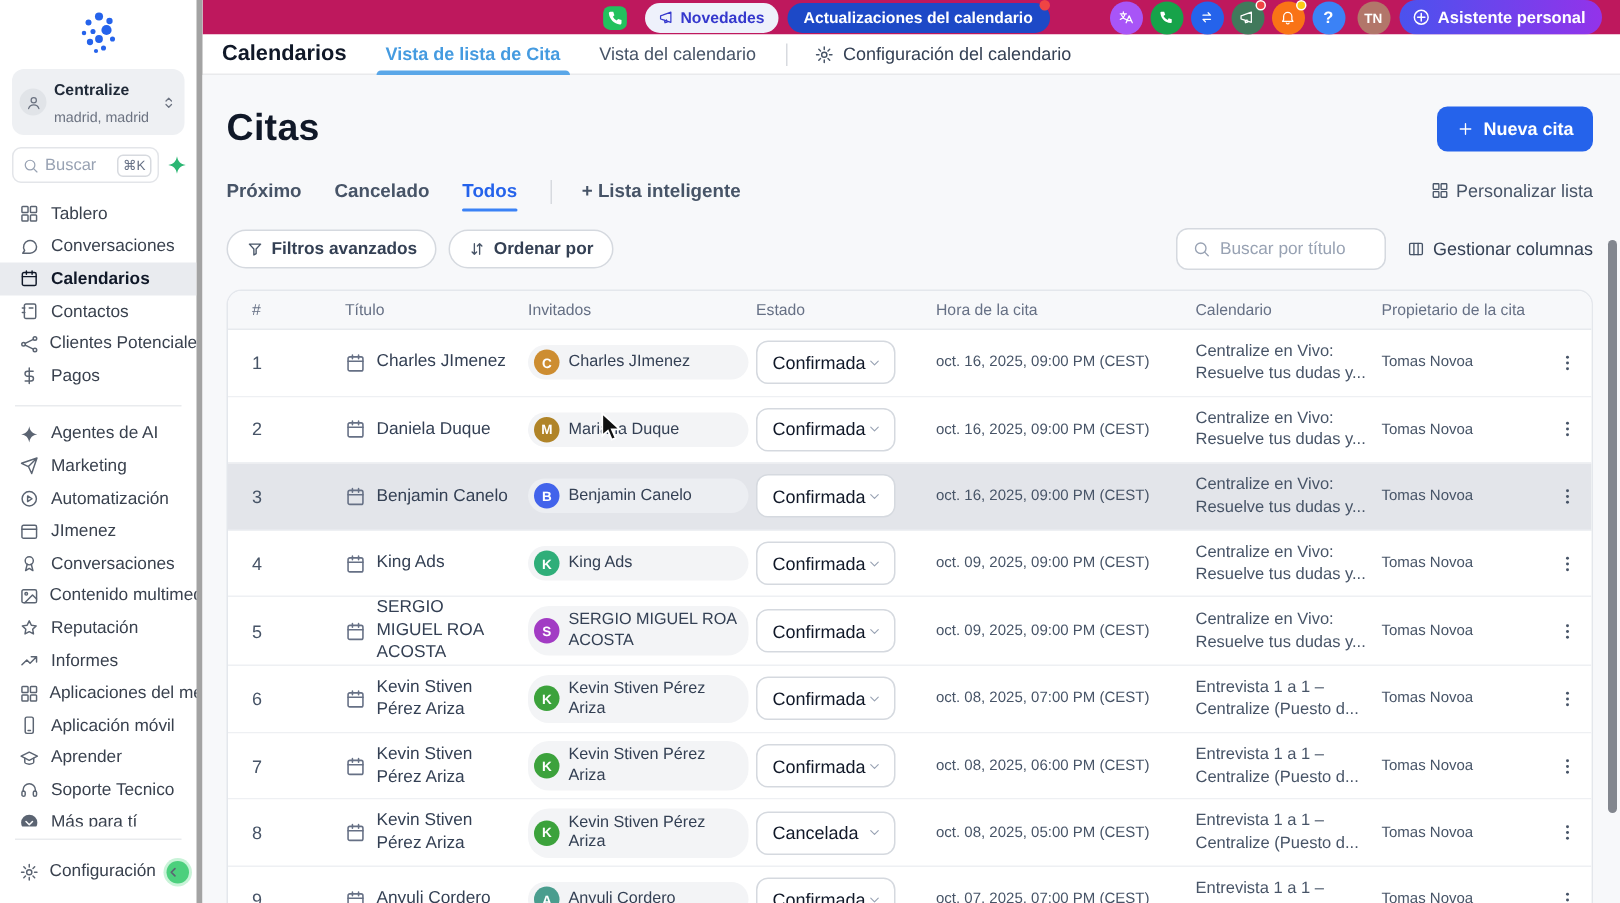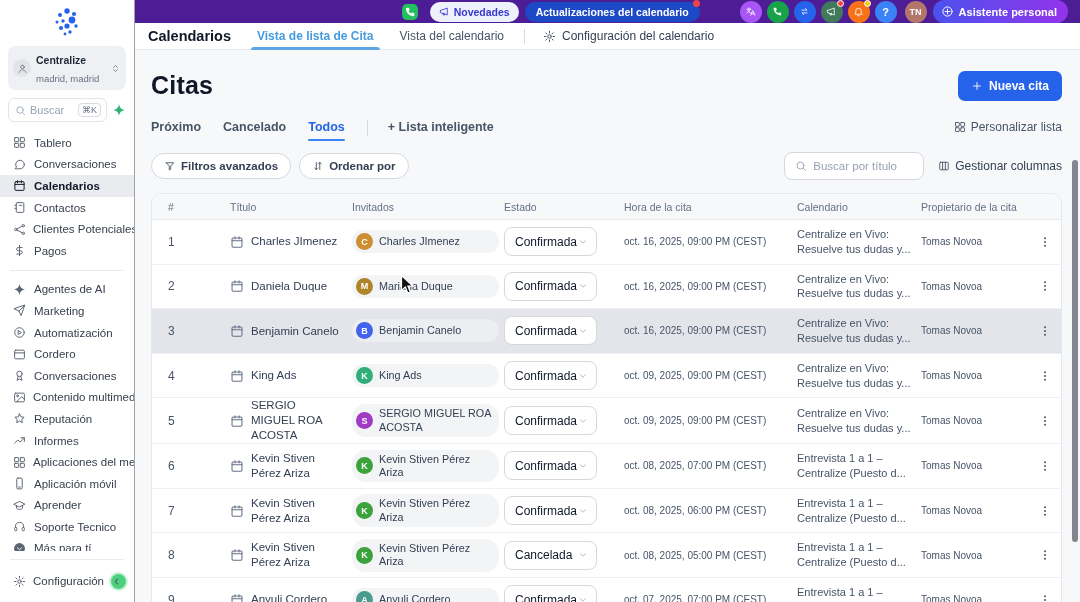--- a/index.html
+++ b/index.html
@@ -2,21 +2,21 @@
 <html><head>
 <meta charset="utf-8">
 <style>
   * { margin:0; padding:0; box-sizing:border-box; }
   html,body { width:1080px; height:602px; overflow:hidden; background:#fff;
     font-family:"Liberation Sans","DejaVu Sans",sans-serif; color:#344054; }
   .app { display:flex; width:1080px; height:602px; position:relative; }
 
   
   .sidebar { width:135px; min-width:135px; height:602px; background:#fff;
-    border-right:1px solid #a3a3a3; display:flex; flex-direction:column; position:relative; }
+    border-right:4px solid #a3a3a3; display:flex; flex-direction:column; position:relative; }
   .logo-wrap { display:flex; justify-content:center; padding:6px 0 4px; }
   .account { margin:2px 8px 0; background:#eef0f3; border-radius:8px; display:flex;
     align-items:center; gap:5px; padding:4px 5px; cursor:pointer; }
   .account .avatar-sm { width:18px; height:18px; min-width:18px; border-radius:50%;
     background:#e1e4e8; color:#6b7280; display:flex; align-items:center; justify-content:center; }
   .account .acc-txt { flex:1; overflow:hidden; }
   .acc-name { font-size:10.5px; font-weight:700; color:#1f2937; line-height:1.15; white-space:nowrap; }
   .acc-loc { font-size:9.5px; color:#6b7280; line-height:1.15; white-space:nowrap; }
   .acc-chev { color:#6b7280; display:flex; }
   .search-row { display:flex; align-items:center; gap:5px; margin:8px 8px 6px; }
@@ -39,21 +39,21 @@
   .side-foot { padding-bottom:8px; }
   .side-foot .side-item { height:26px; }
   .collapse-btn { margin-left:auto; margin-right:8px; width:15px; height:15px; min-width:15px;
     border-radius:50%; background:#4cd07d; box-shadow:0 0 0 2px #c9f3d8; color:#0c6b35;
     display:flex; align-items:center; justify-content:center; cursor:pointer; }
 
   
   .main-col { flex:1; display:flex; flex-direction:column; height:602px; }
 
   .topbar { height:30px; display:flex; align-items:center; justify-content:flex-end;
-    gap:6px; padding:0 12px 0 8px; background:#4c1d95; }
+    gap:6px; padding:0 12px 0 8px; background:#be185d; }
   .phonesq { color:#23c15e; display:flex; margin-right:4px; }
   .pill-news { display:flex; align-items:center; gap:4px; background:#eef1fb; color:#3538cd;
     font-size:10.5px; font-weight:700; border-radius:11px; height:20px; padding:0 9px; cursor:pointer; }
   .pill-updates { position:relative; background:#1d49c7; color:#fff; font-size:10.5px;
     font-weight:600; border-radius:11px; height:20px; display:flex; align-items:center;
     padding:0 11px; cursor:pointer; margin-right:34px; }
   .pill-updates .reddot { position:absolute; top:-2px; right:0px; width:7px; height:7px;
     border-radius:50%; background:#ef4444; }
   .tb-circle { position:relative; width:22px; height:22px; min-width:22px; border-radius:50%;
     color:#fff; display:flex; align-items:center; justify-content:center; cursor:pointer;
@@ -289,21 +289,21 @@
           </span>
     <span class="side-label">Automatización</span>
   </div>
         <div class="side-item">
     <span class="icn">
             <svg width="13" height="13" viewBox="0 0 24 24" fill="none" stroke="currentColor" stroke-width="1.8" stroke-linecap="round" stroke-linejoin="round">
               <rect x="3" y="4" width="18" height="16" rx="2"></rect>
               <path d="M3 9h18"></path>
             </svg>
           </span>
-    <span class="side-label">Cordero</span>
+    <span class="side-label">JImenez</span>
   </div>
         <div class="side-item">
     <span class="icn">
             <svg width="13" height="13" viewBox="0 0 24 24" fill="none" stroke="currentColor" stroke-width="1.8" stroke-linecap="round" stroke-linejoin="round">
               <circle cx="12" cy="9" r="5"></circle>
               <path d="M9.5 13.3L7.5 21l4.5-2.7L16.5 21l-2-7.7"></path>
             </svg>
           </span>
     <span class="side-label">Conversaciones</span>
   </div>

